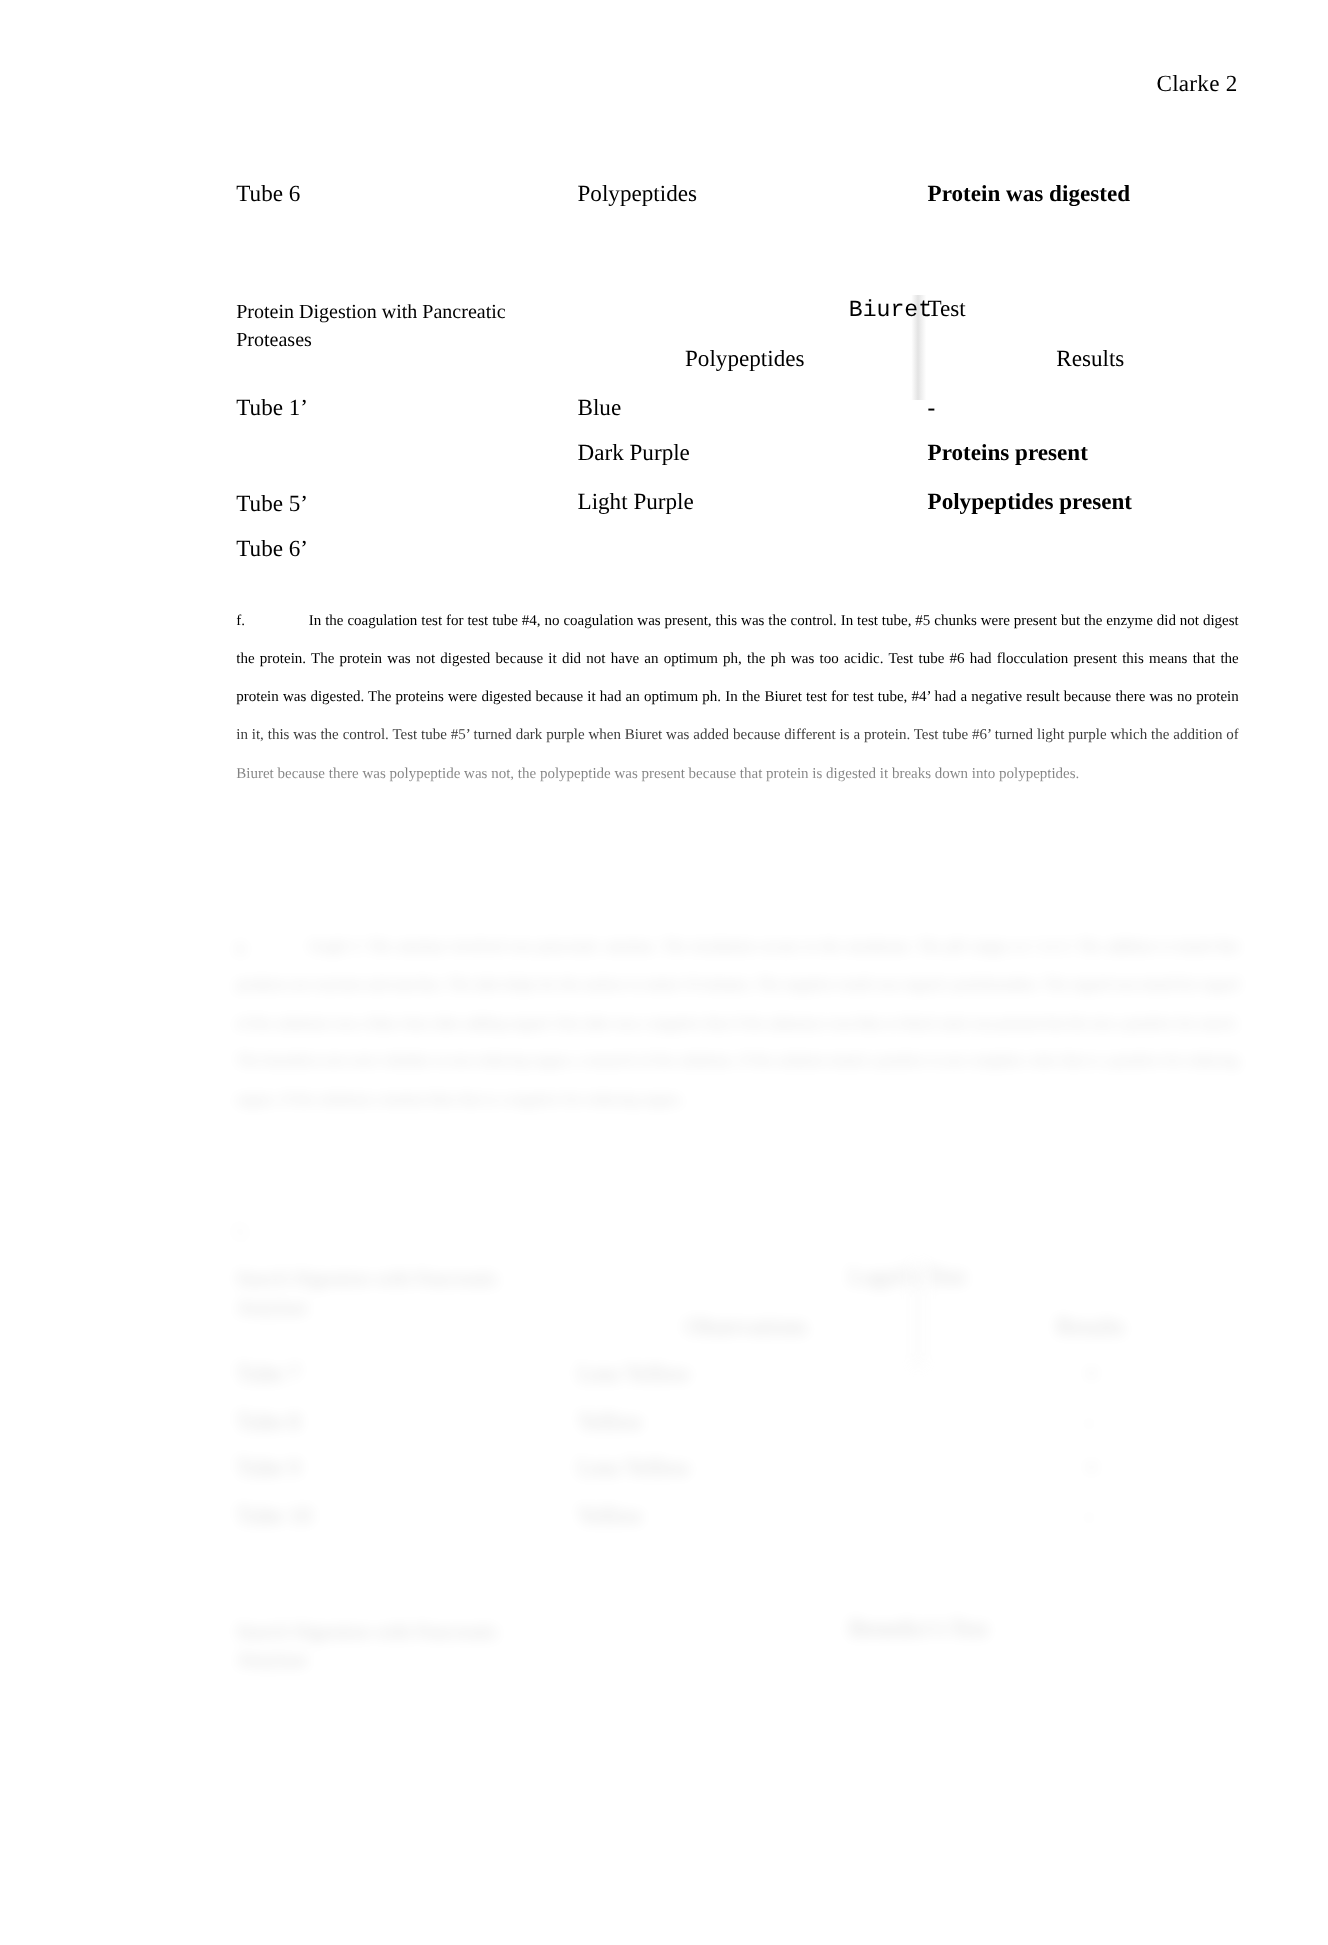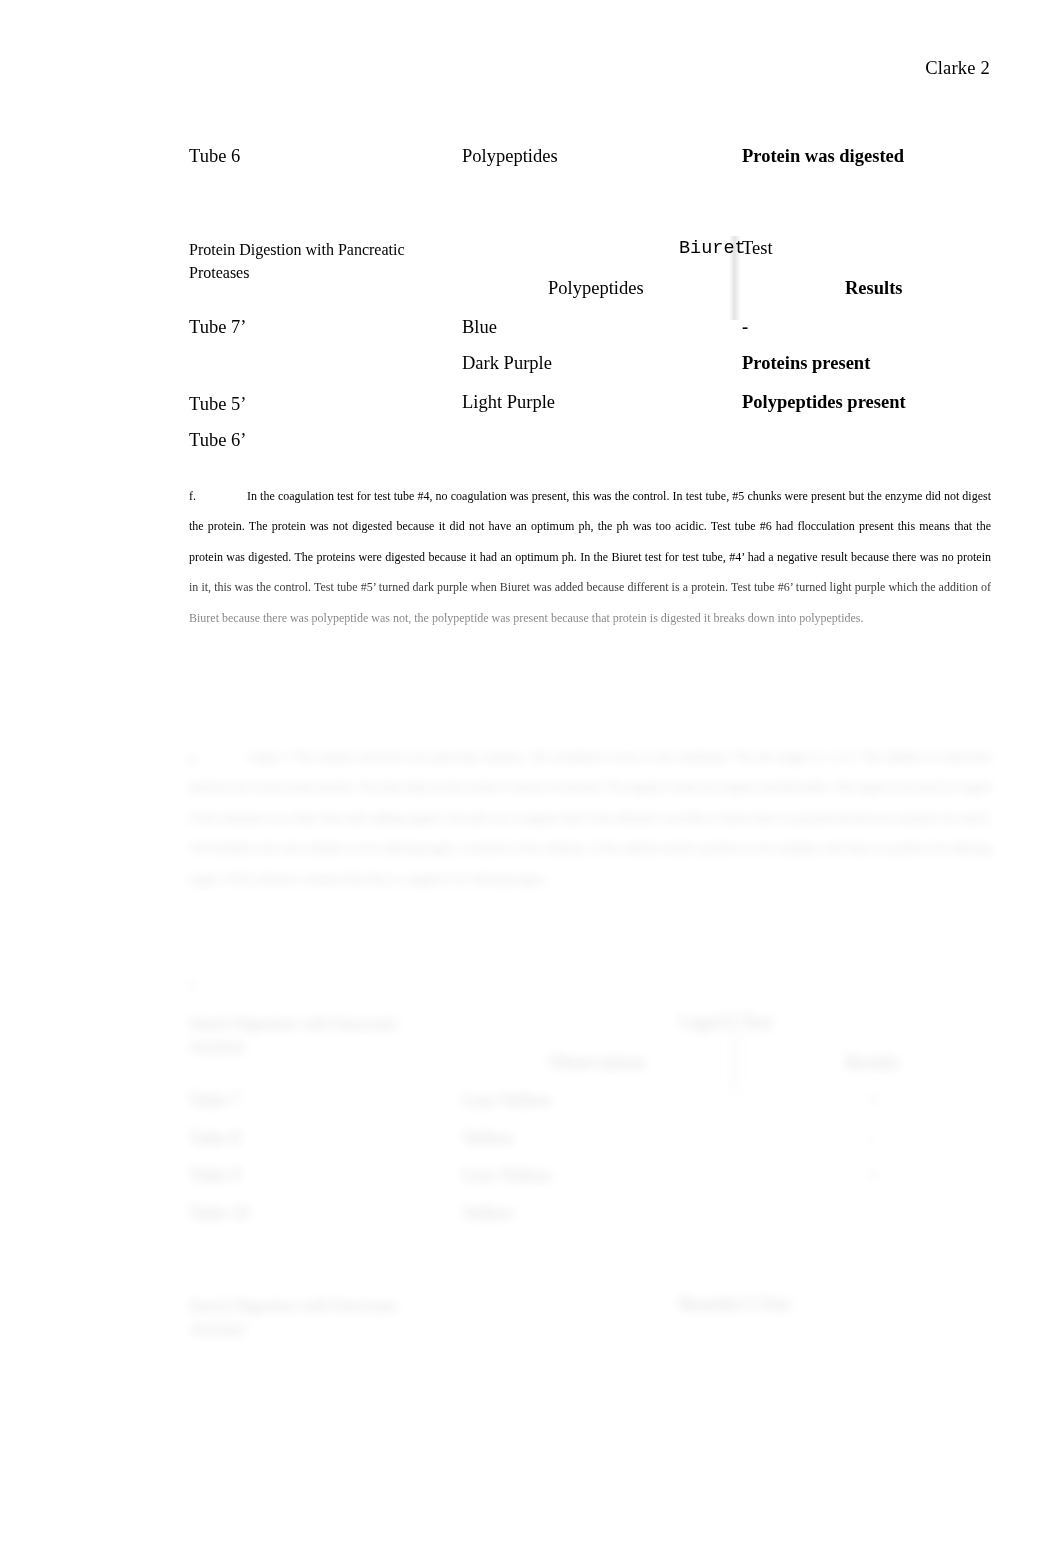--- a/index.html
+++ b/index.html
@@ -125,24 +125,24 @@
 
   <div>
 
     <div class="divider" style="left:729px; top:236px; height:84px;"></div>
 
     <div class="tbl-title" style="top:238px;">Protein Digestion with Pancreatic Proteases</div>
     <div class="biuret-label" style="top:238px;font-family:Liberation Mono, monospace;">Biuret</div>
     <div class="biuret-label2" style="top:238px;">Test</div>
 
     <div class="obs-label" style="top:278px;">Polypeptides</div>
-    <div class="res-label" style="top:278px;font-weight:bold;">Results</div>
-
-    <div>
-      <div class="t cell-c1" style="top:316px;">Tube 7’</div>
+    <div class="res-label" style="top:278px;">Results</div>
+
+    <div>
+      <div class="t cell-c1" style="top:316px;">Tube 1’</div>
       <div class="t cell-c2" style="top:316px;">Blue</div>
       <div class="t cell-c3" style="top:316px;">-</div>
     </div>
     <div>
       <div class="t cell-c1" style="top:352px;margin-top:41px;">Tube 5’</div>
       <div class="t cell-c2" style="top:352px;">Dark Purple</div>
       <div class="t cell-c3" style="top:352px;">Proteins present</div>
     </div>
     <div>
       <div class="t cell-c1" style="top:409px;margin-top:20px;">Tube 6’</div>

